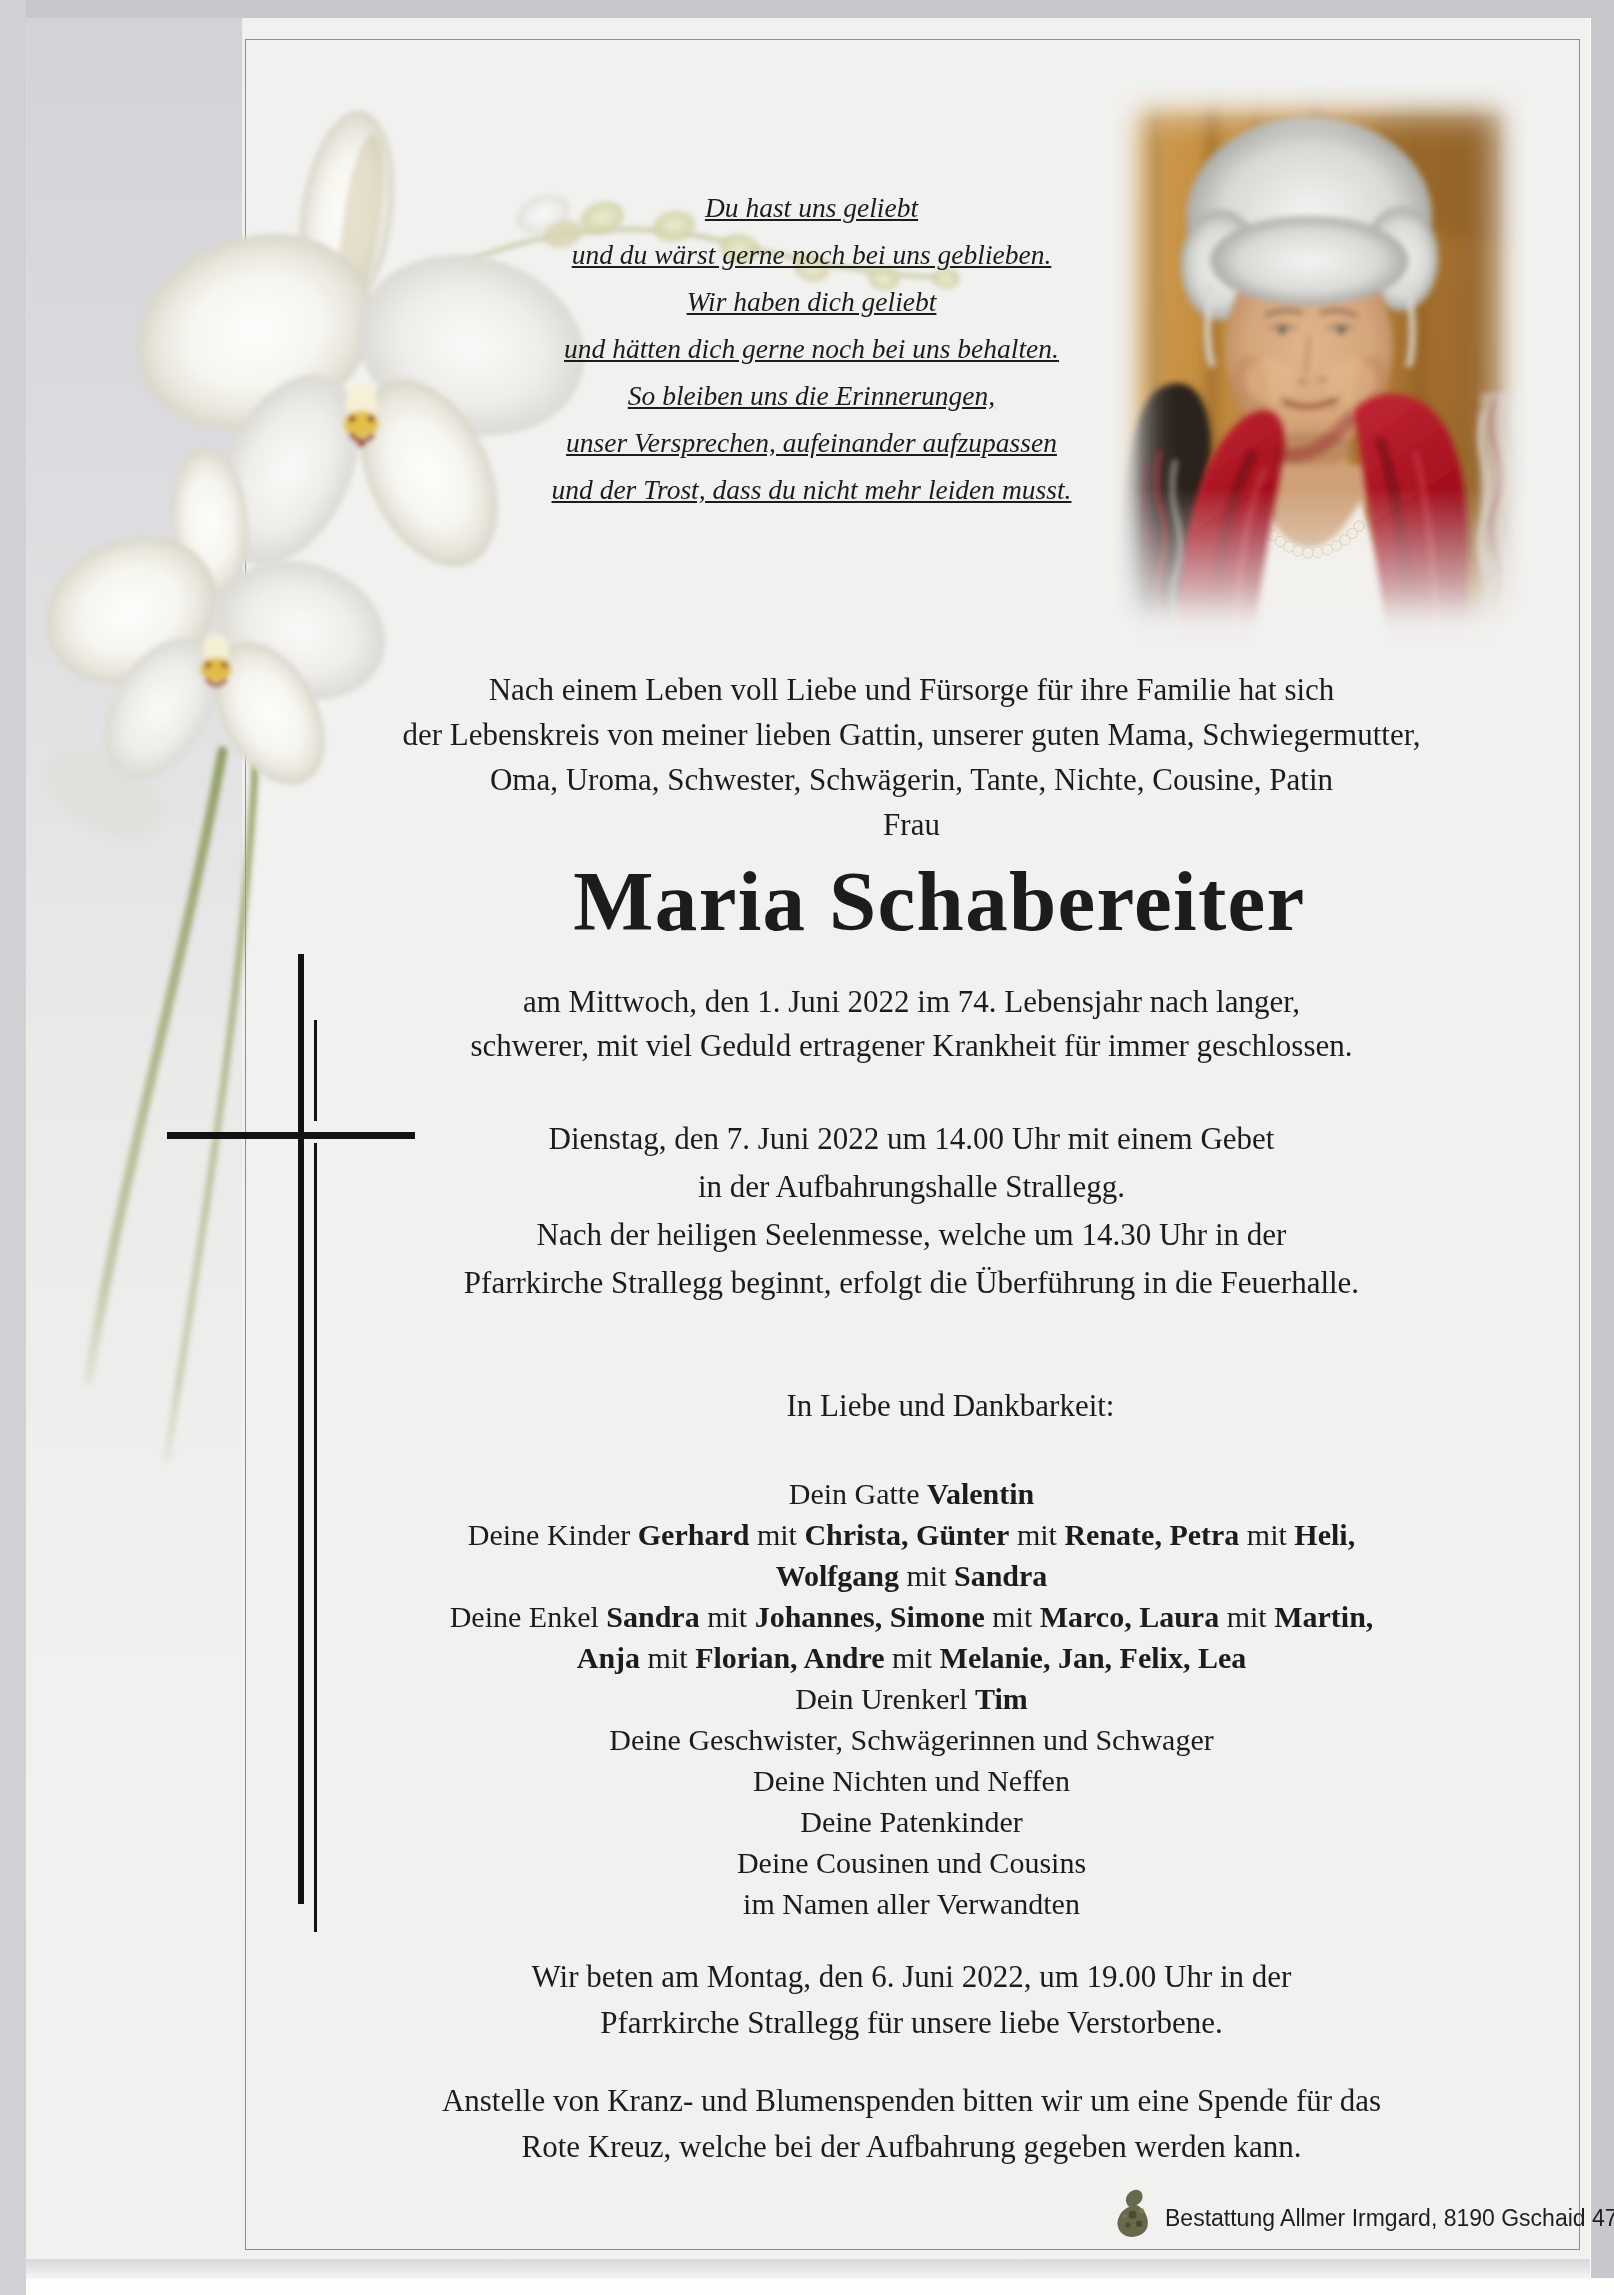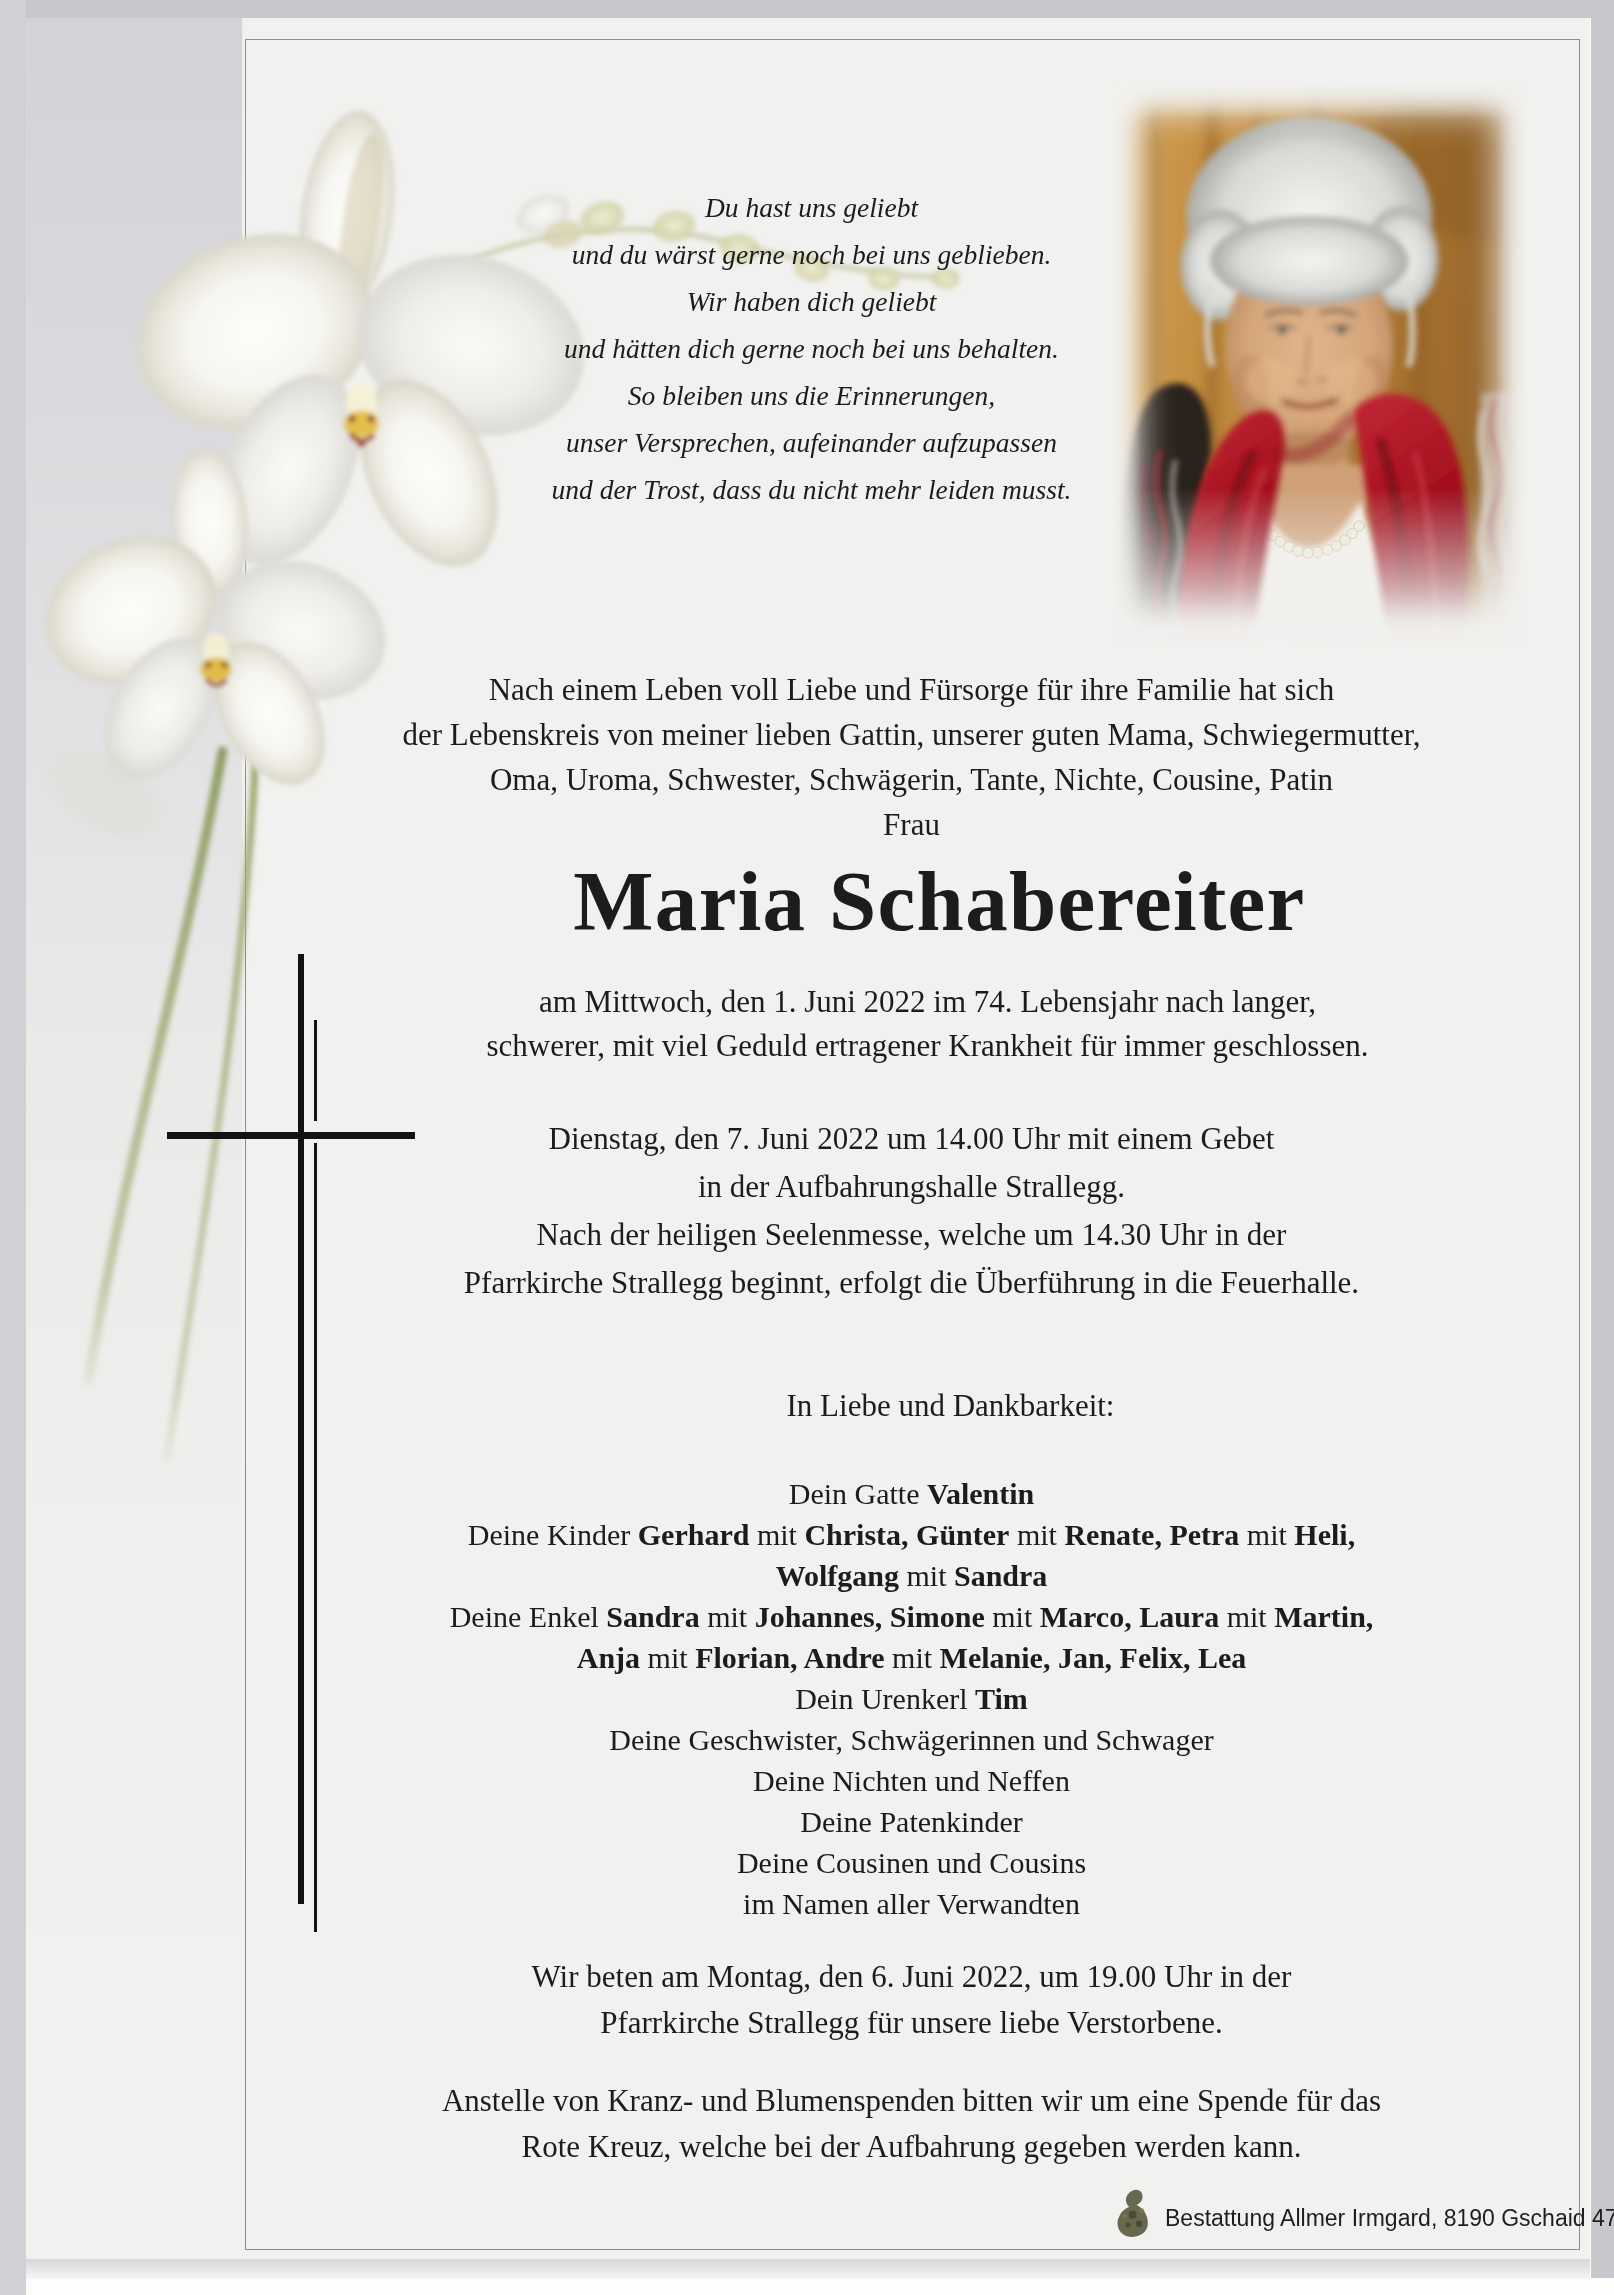--- a/index.html
+++ b/index.html
@@ -29,24 +29,24 @@
       linear-gradient(90deg,rgba(241,241,239,.8) 0%,rgba(241,241,239,0) 7%,rgba(241,241,239,0) 93%,rgba(241,241,239,.8) 100%);}
   
   .cross-bar{position:absolute;background:#121212;z-index:5;}
   .cross-v-thick{left:298px;top:954px;width:5.9px;height:950px;}
   .cross-v-thin-upper{left:314px;top:1020px;width:3.3px;height:101px;}
   .cross-v-thin-lower{left:314px;top:1143px;width:3.3px;height:789px;}
   .cross-h{left:167px;top:1132px;width:248px;height:6.5px;}
   
   .tblock{position:absolute;left:245px;width:1333px;text-align:center;z-index:6;}
   .tblock .line{white-space:nowrap;}
-  .poem{left:288px;width:1047px;top:184px;font-size:27.5px;line-height:47px;font-style:italic;}
+  .poem{left:288px;width:1047px;top:184px;font-size:27.5px;line-height:47px;font-style:italic;text-decoration:underline;}
   .intro{top:667px;font-size:31px;line-height:45px;}
   .deceased-name{top:849px;font-size:85px;line-height:105px;font-weight:700;letter-spacing:1.3px;padding-left:28px;}
-  .death-info{top:980px;font-size:31px;line-height:44px;padding-left:16px;}
+  .death-info{top:980px;font-size:31px;line-height:44px;}
   .farewell{top:1115px;font-size:31px;line-height:48px;}
   .gratitude{top:1390px;font-size:31px;line-height:31px;margin-left:39px;}
   .mourners{top:1473px;font-size:30px;line-height:41px;}
   .mourners .b{font-weight:700;margin-top:14px;}
   .prayer{top:1954px;font-size:31px;line-height:46px;}
   .donation{top:2078px;font-size:31px;line-height:46px;}
   
   .footer-logo{position:absolute;left:1113px;top:2187px;width:43px;height:54px;z-index:6;}
   .footer-text{position:absolute;left:1165px;top:2205px;z-index:6;
                font-family:"Liberation Sans","DejaVu Sans",sans-serif;font-size:23px;color:#1e1e1e;white-space:nowrap;}

